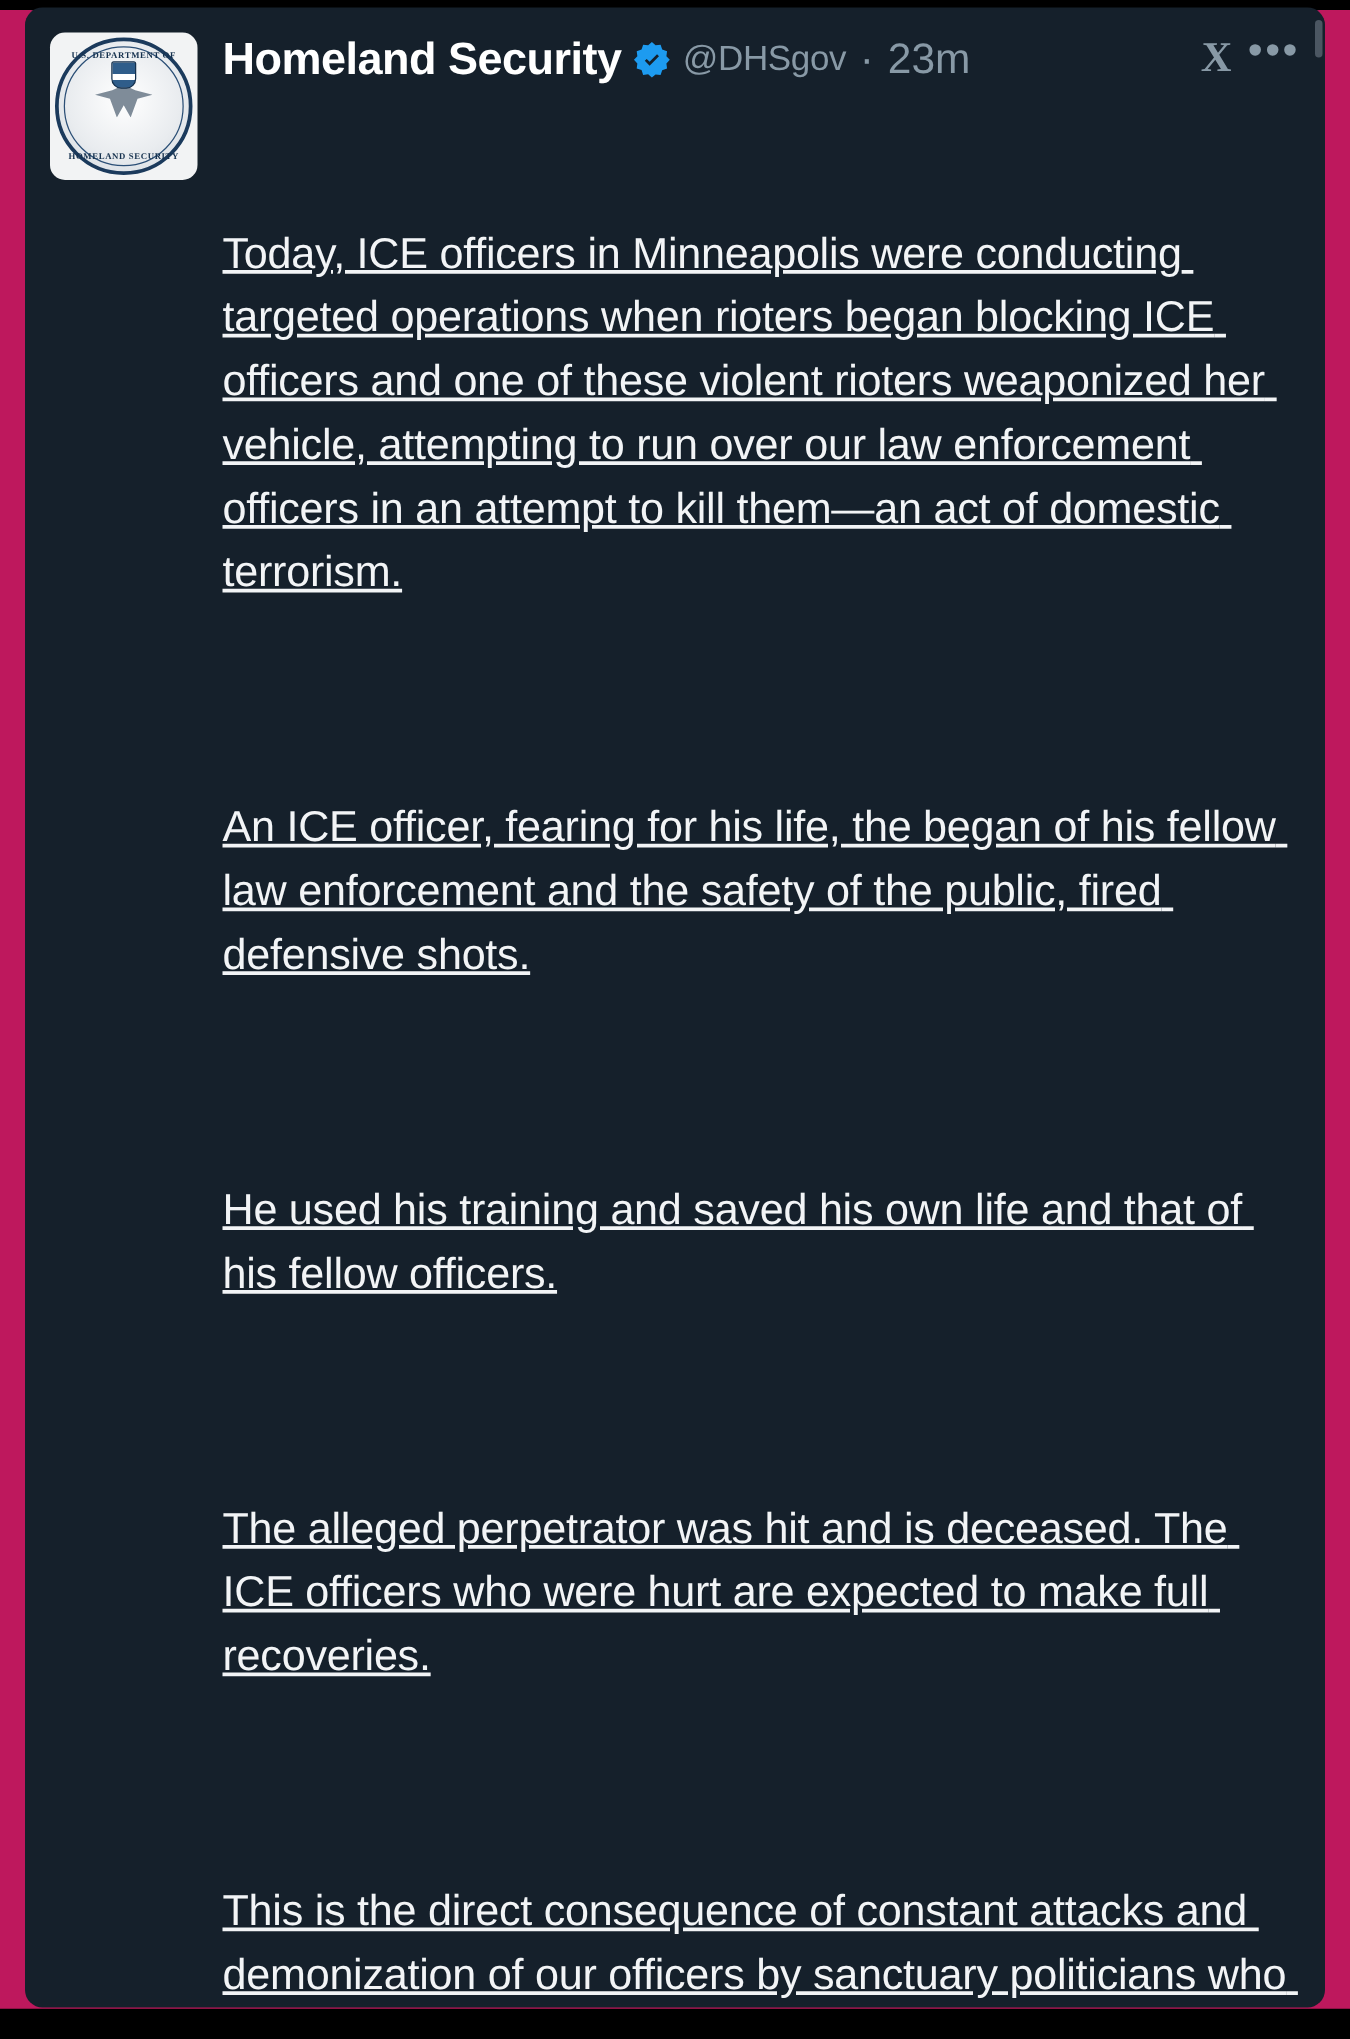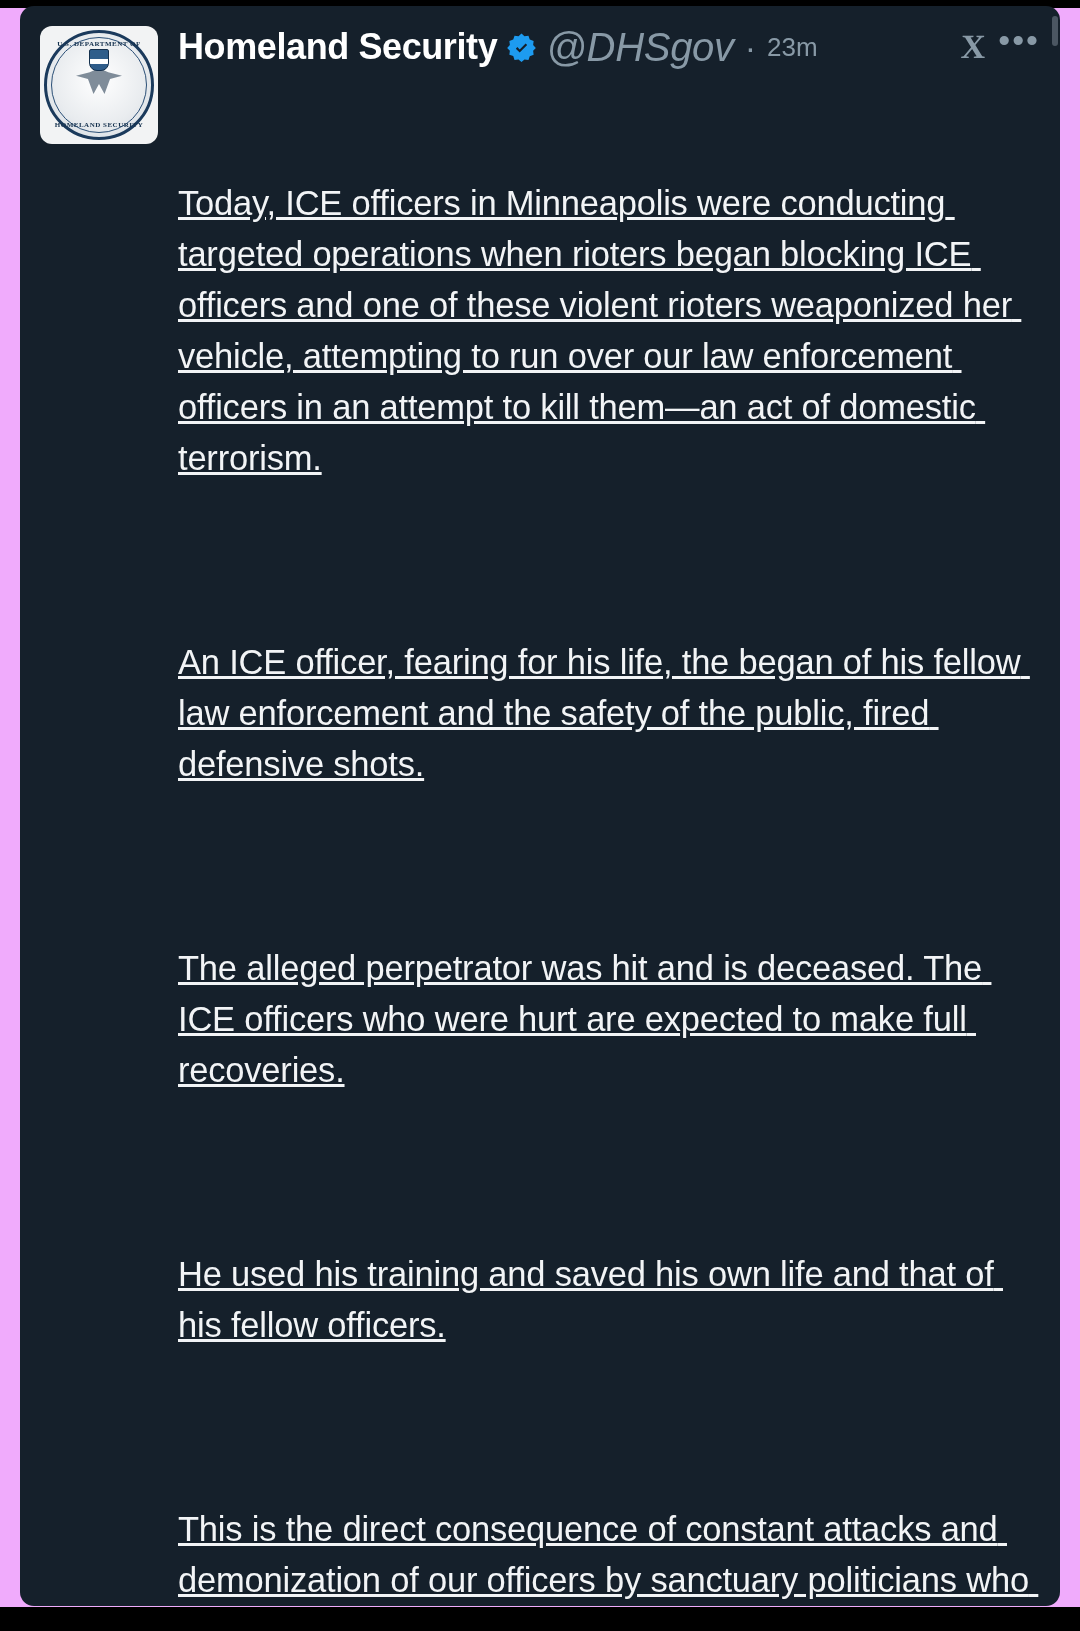--- a/index.html
+++ b/index.html
@@ -7,21 +7,21 @@
     width: 1080px;
     height: 1631px;
     background: #000000;
     font-family: "Liberation Sans", sans-serif;
     overflow: hidden;
   }
   .screen {
     position: relative;
     width: 1080px;
     height: 1631px;
-    background: #f0abfc;
+    background: #be185d;
   }
   .post-card {
     position: absolute;
     left: 20px;
     top: 6px;
     width: 1040px;
     height: 1600px;
     background: #15202b;
     border-radius: 14px;
     overflow: hidden;
@@ -112,27 +112,26 @@
     letter-spacing: -0.4px;
     white-space: nowrap;
   }
   .verified {
     width: 31px; height: 31px;
     flex: 0 0 auto;
     display: inline-block;
   }
   .handle {
     color: #8899a6;
-    font-size: 40px;
+    font-size: 28px;
     white-space: nowrap;
     letter-spacing: -0.3px;
-    font-style: italic;
   }
   .dot-sep { color: #8899a6; font-size: 34px; padding: 0 2px; }
-  .timestamp { color: #8899a6; font-size: 26px; }
+  .timestamp { color: #8899a6; font-size: 34px; }
   .spacer { flex: 1 1 auto; }
   .x-logo {
     color: #8899a6;
     font-size: 34px;
     font-weight: bold;
     font-family: "Liberation Serif", serif;
     transform: skewX(-2deg);
     padding-right: 6px;
     letter-spacing: -2px;
   }
@@ -215,22 +214,22 @@
 
           <span class="spacer"></span>
 
           <span class="x-logo">X</span>
           <span class="more-dots">•••</span>
         </div>
 
         <div class="post-text">
           <div class="para">Today, ICE officers in Minneapolis were conducting targeted operations when rioters began blocking ICE officers and one of these violent rioters weaponized her vehicle, attempting to run over our law enforcement officers in an attempt to kill them—an act of domestic terrorism.</div>
           <div class="para">An ICE officer, fearing for his life, the began of his fellow law enforcement and the safety of the public, fired defensive shots.</div>
+          <div class="para">He used his training and saved his own life and that of his fellow officers.</div>
           <div class="para">The alleged perpetrator was hit and is deceased. The ICE officers who were hurt are expected to make full recoveries.</div>
-          <div class="para">He used his training and saved his own life and that of his fellow officers.</div>
           <div class="para">This is the direct consequence of constant attacks and demonization of our officers by sanctuary politicians who fuel and encourage rampant assaults on our law enforcement who are facing 1,300% increase in assaults against them and an 8,000% increase in death threats.</div>
           
         </div>
 
       </div>
     </div>
   </div>
 
   <div class="bottom-bar"></div>
 </div>

